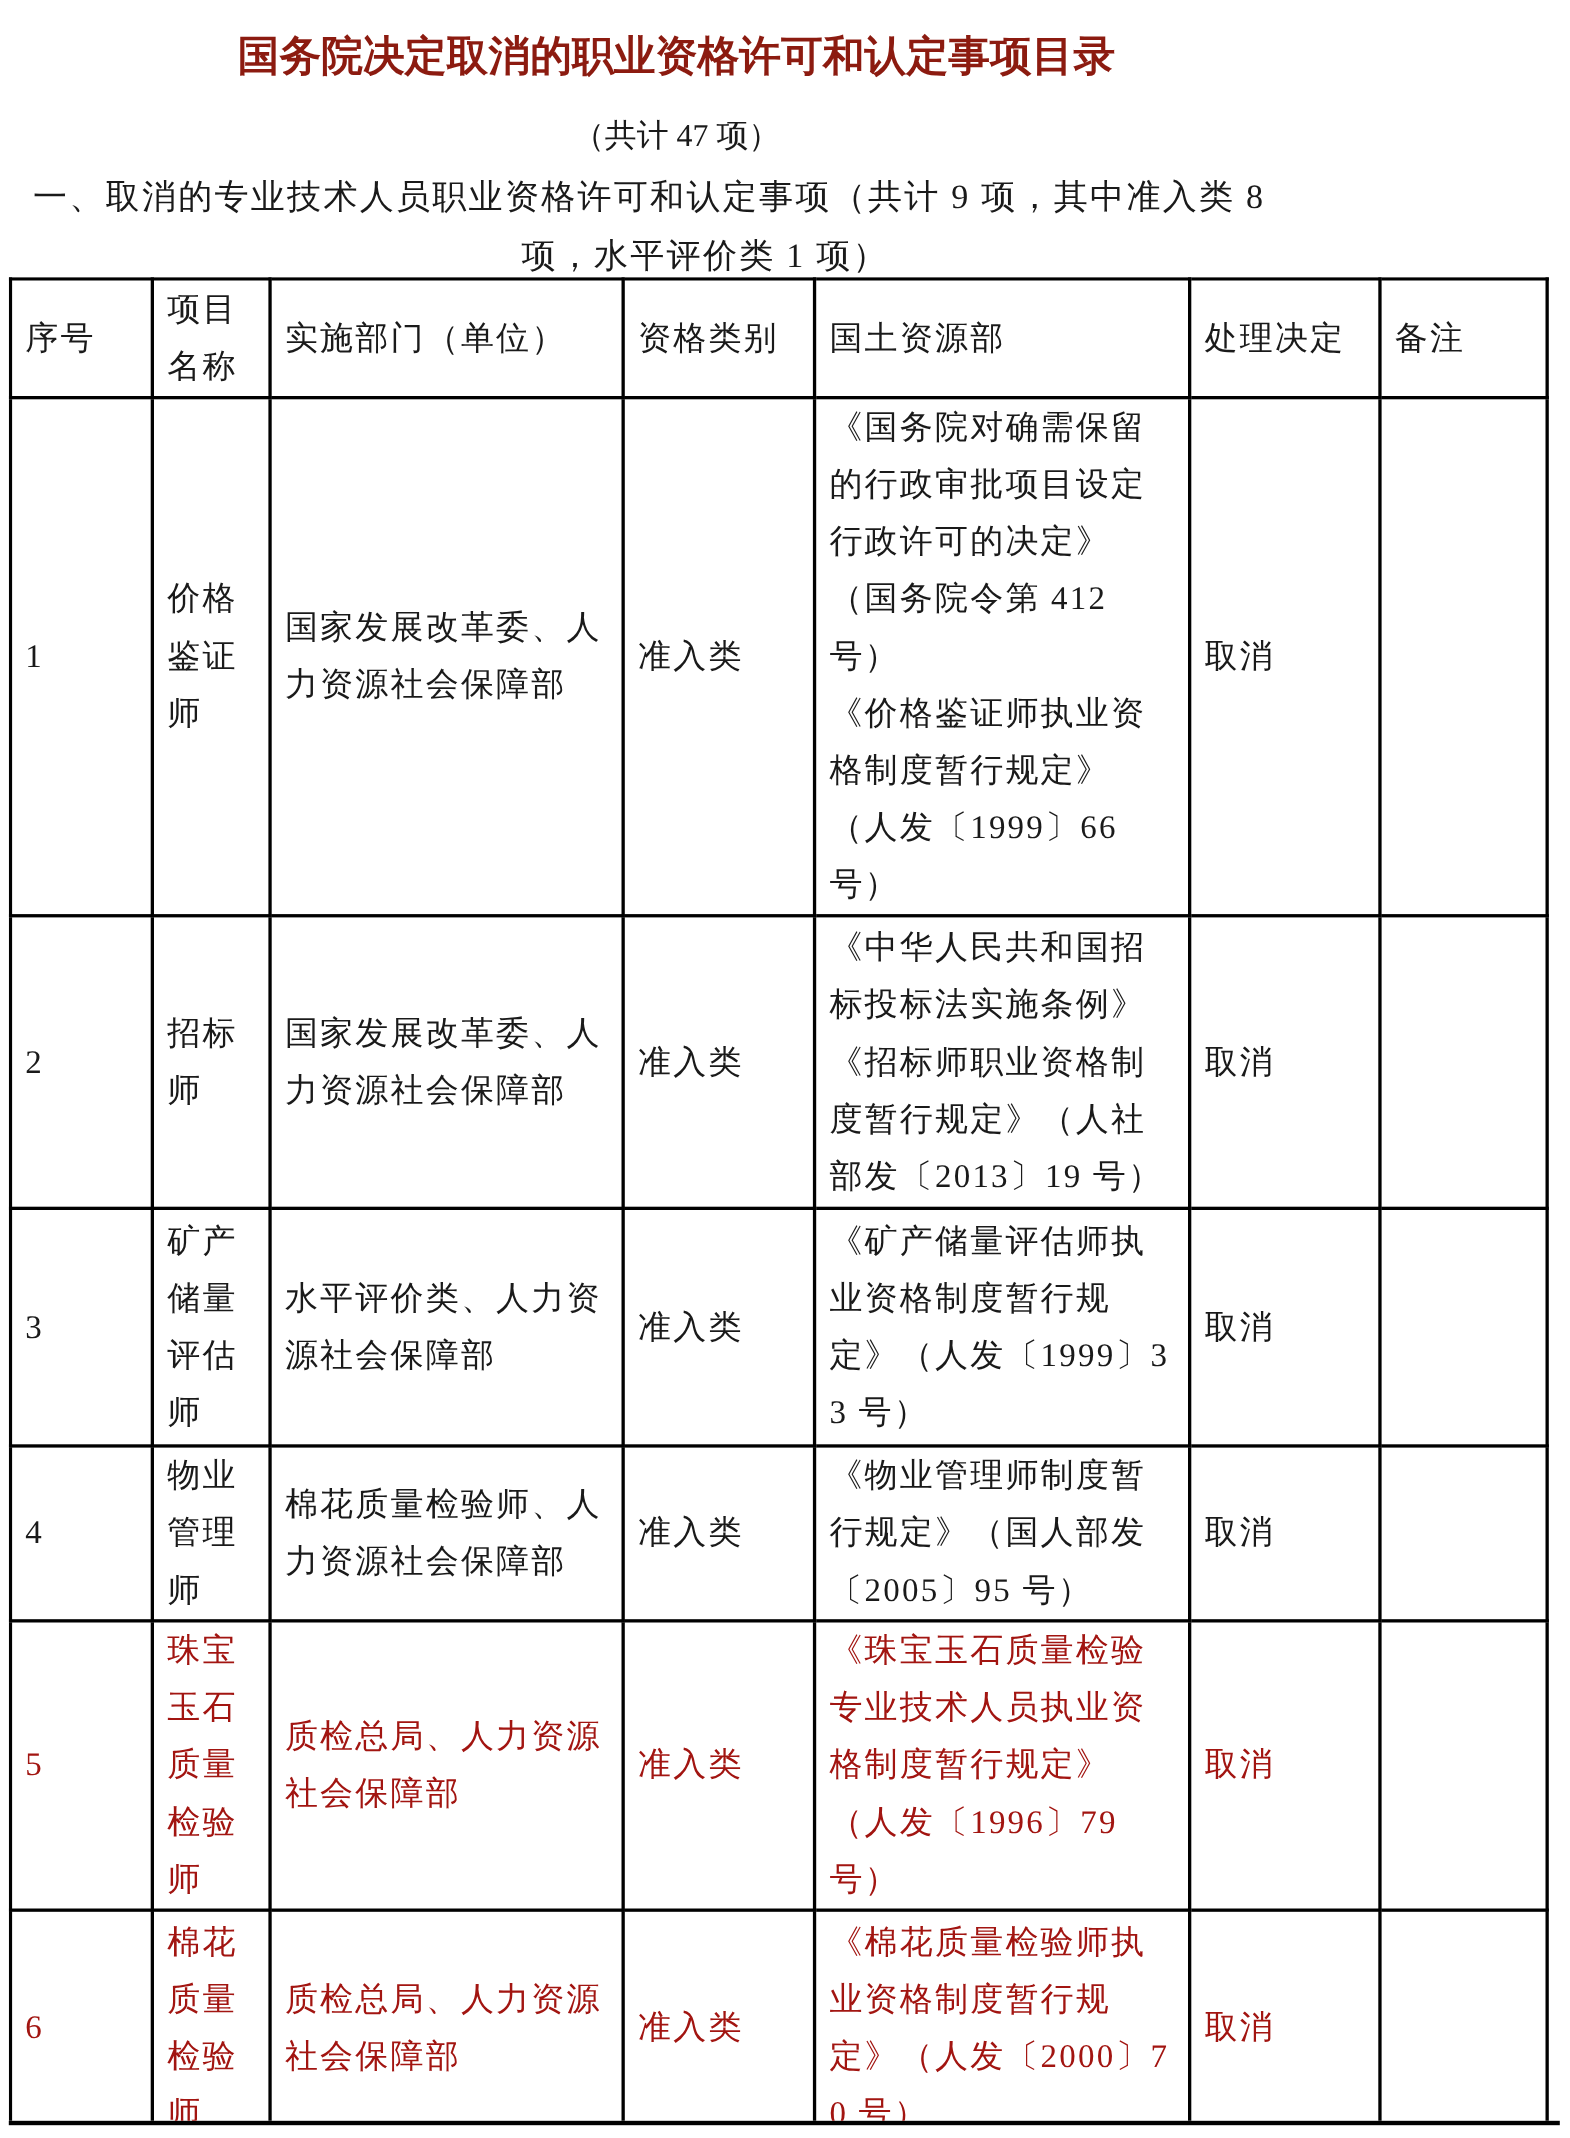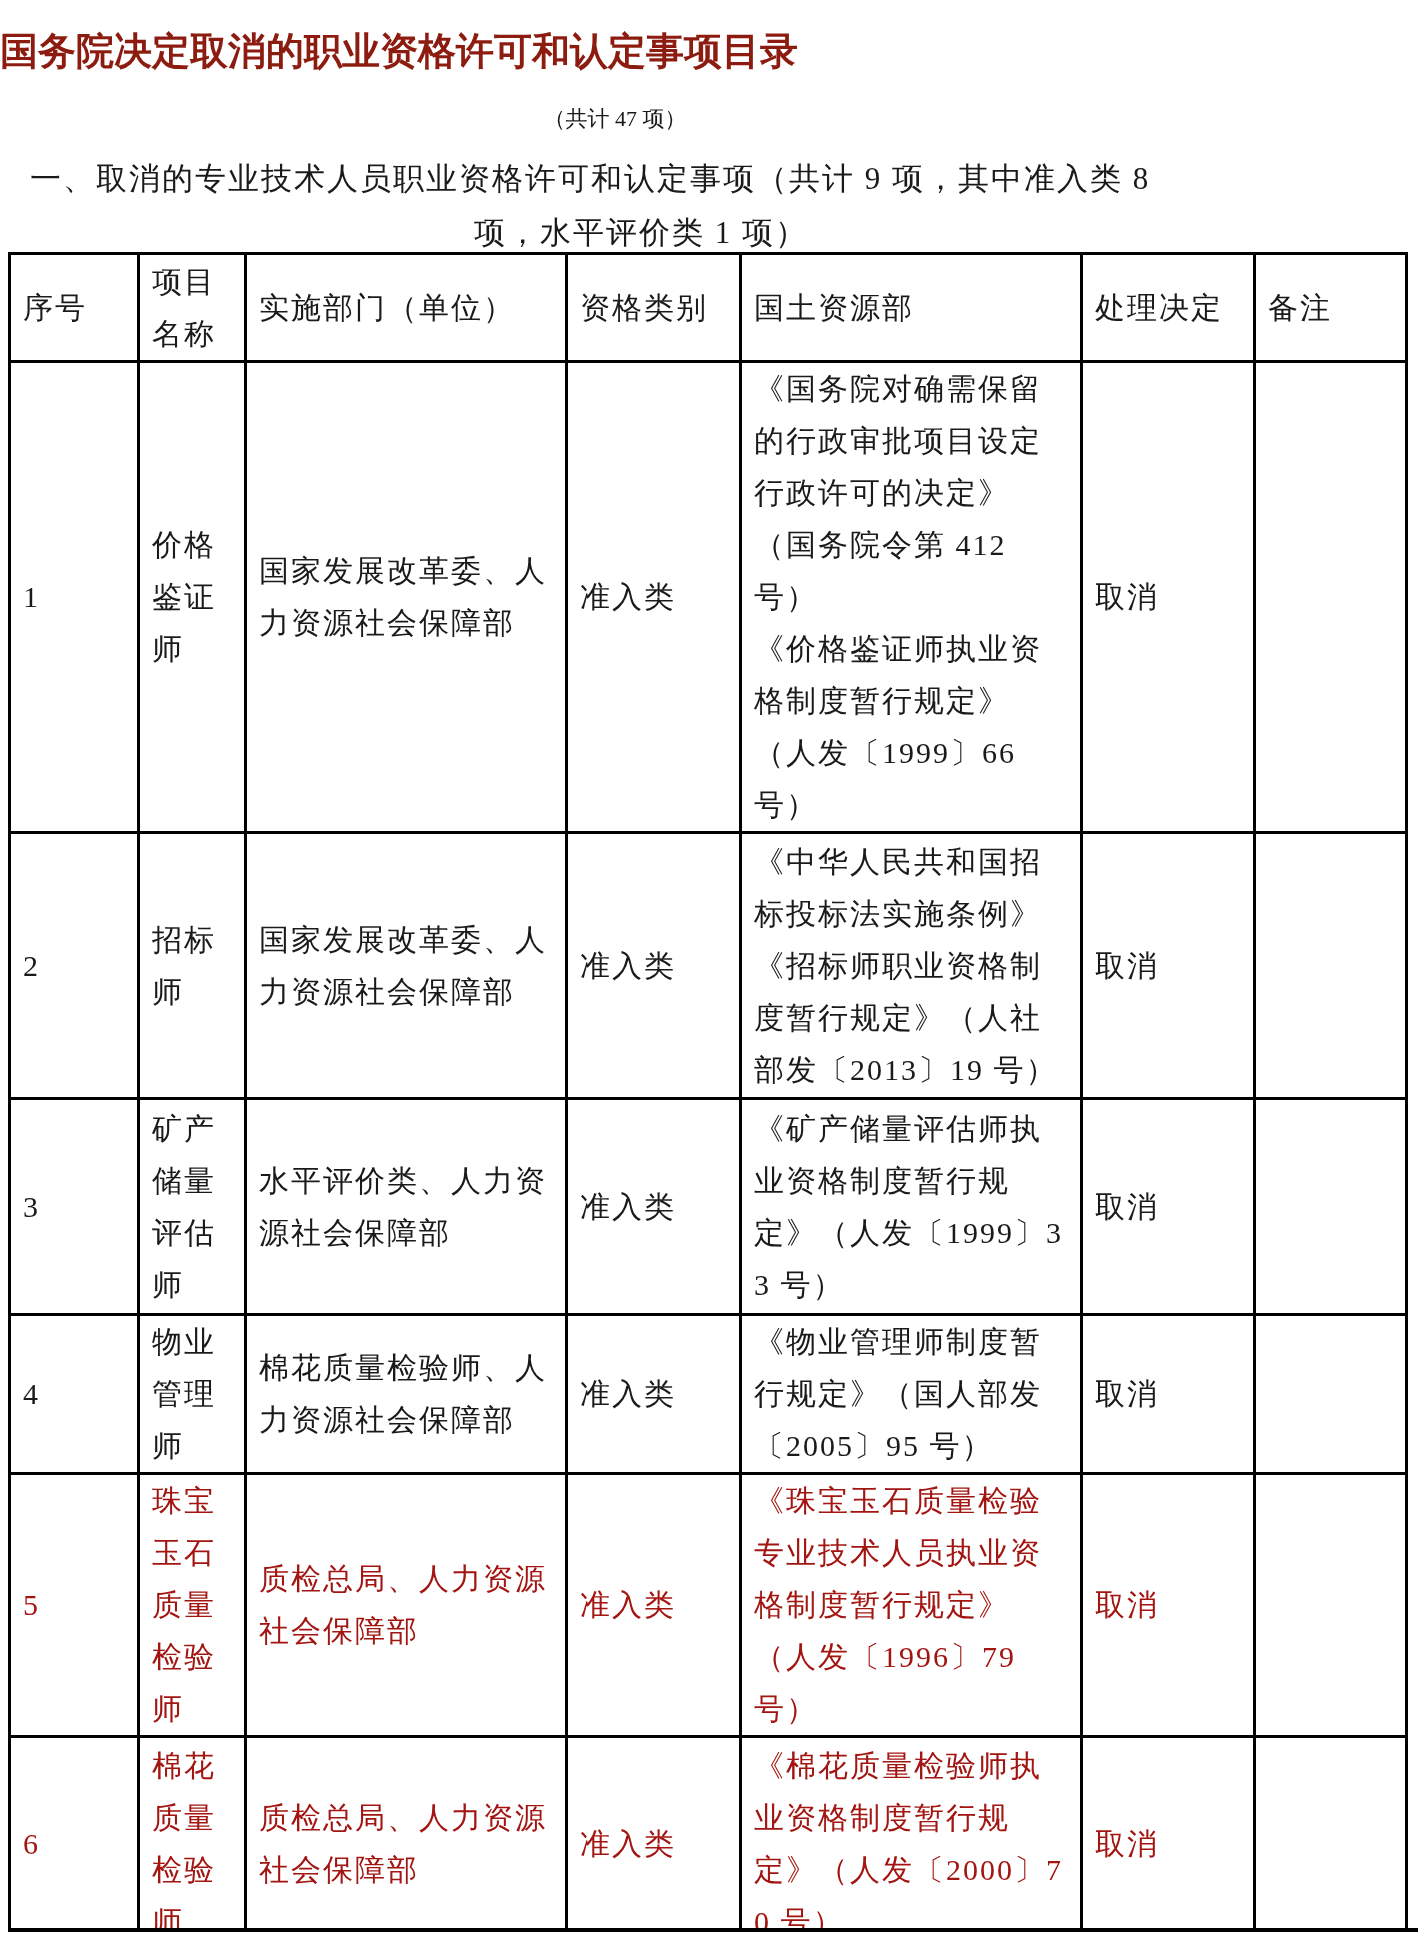--- a/index.html
+++ b/index.html
@@ -12,28 +12,29 @@
   body{
     width:1427px;height:1944px;
     background:#ffffff;
     position:relative;
     overflow:hidden;
     font-family:"Liberation Serif", serif;
     color:var(--ink);
   }
   .doc-title{
     position:absolute;top:26px;left:0;width:1230px;
+    text-align:center;
     font-size:38px;font-weight:bold;
     color:var(--title-red);
     letter-spacing:0px;
   }
   .doc-subtitle{
     position:absolute;top:104px;left:0;width:1230px;
     text-align:center;
-    font-size:22px;
+    font-size:29px;
   }
   .section-l1{
     position:absolute;top:158px;left:30px;
     font-size:31px;letter-spacing:2px;
     white-space:nowrap;
     text-align:center;
   }
   .section-l2{
     position:absolute;top:212px;left:0;width:1210px;
     text-align:center;

